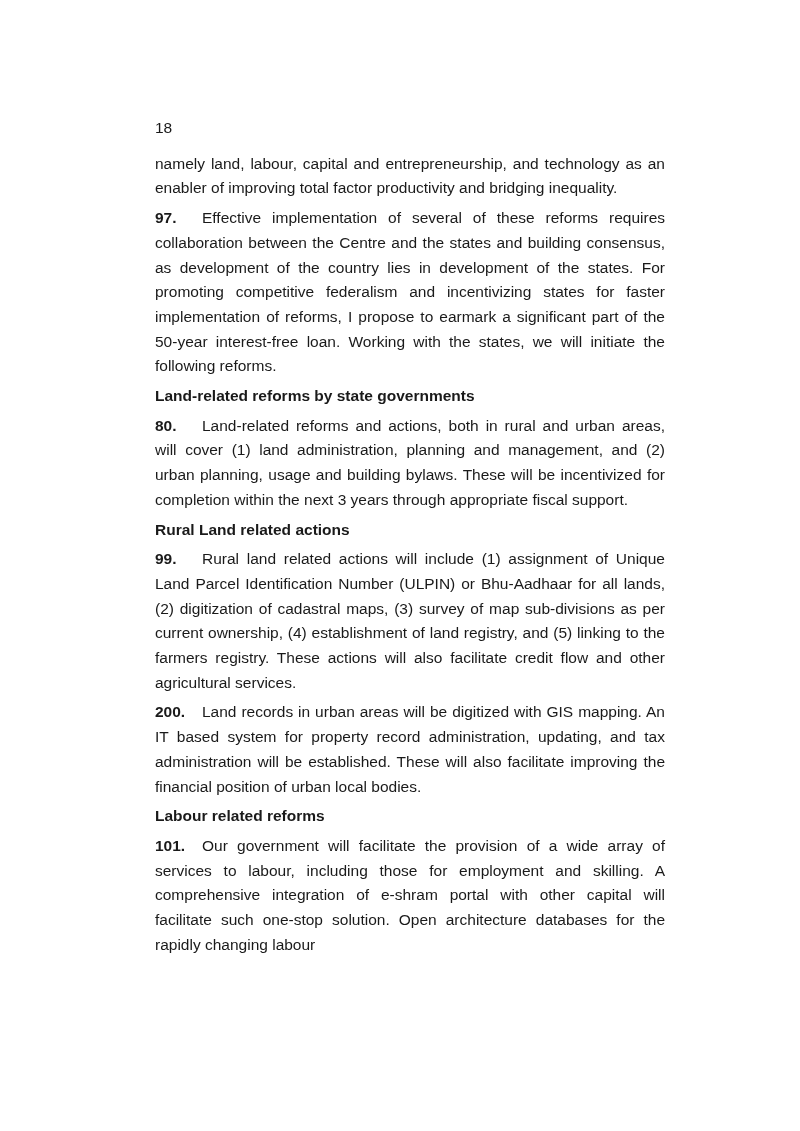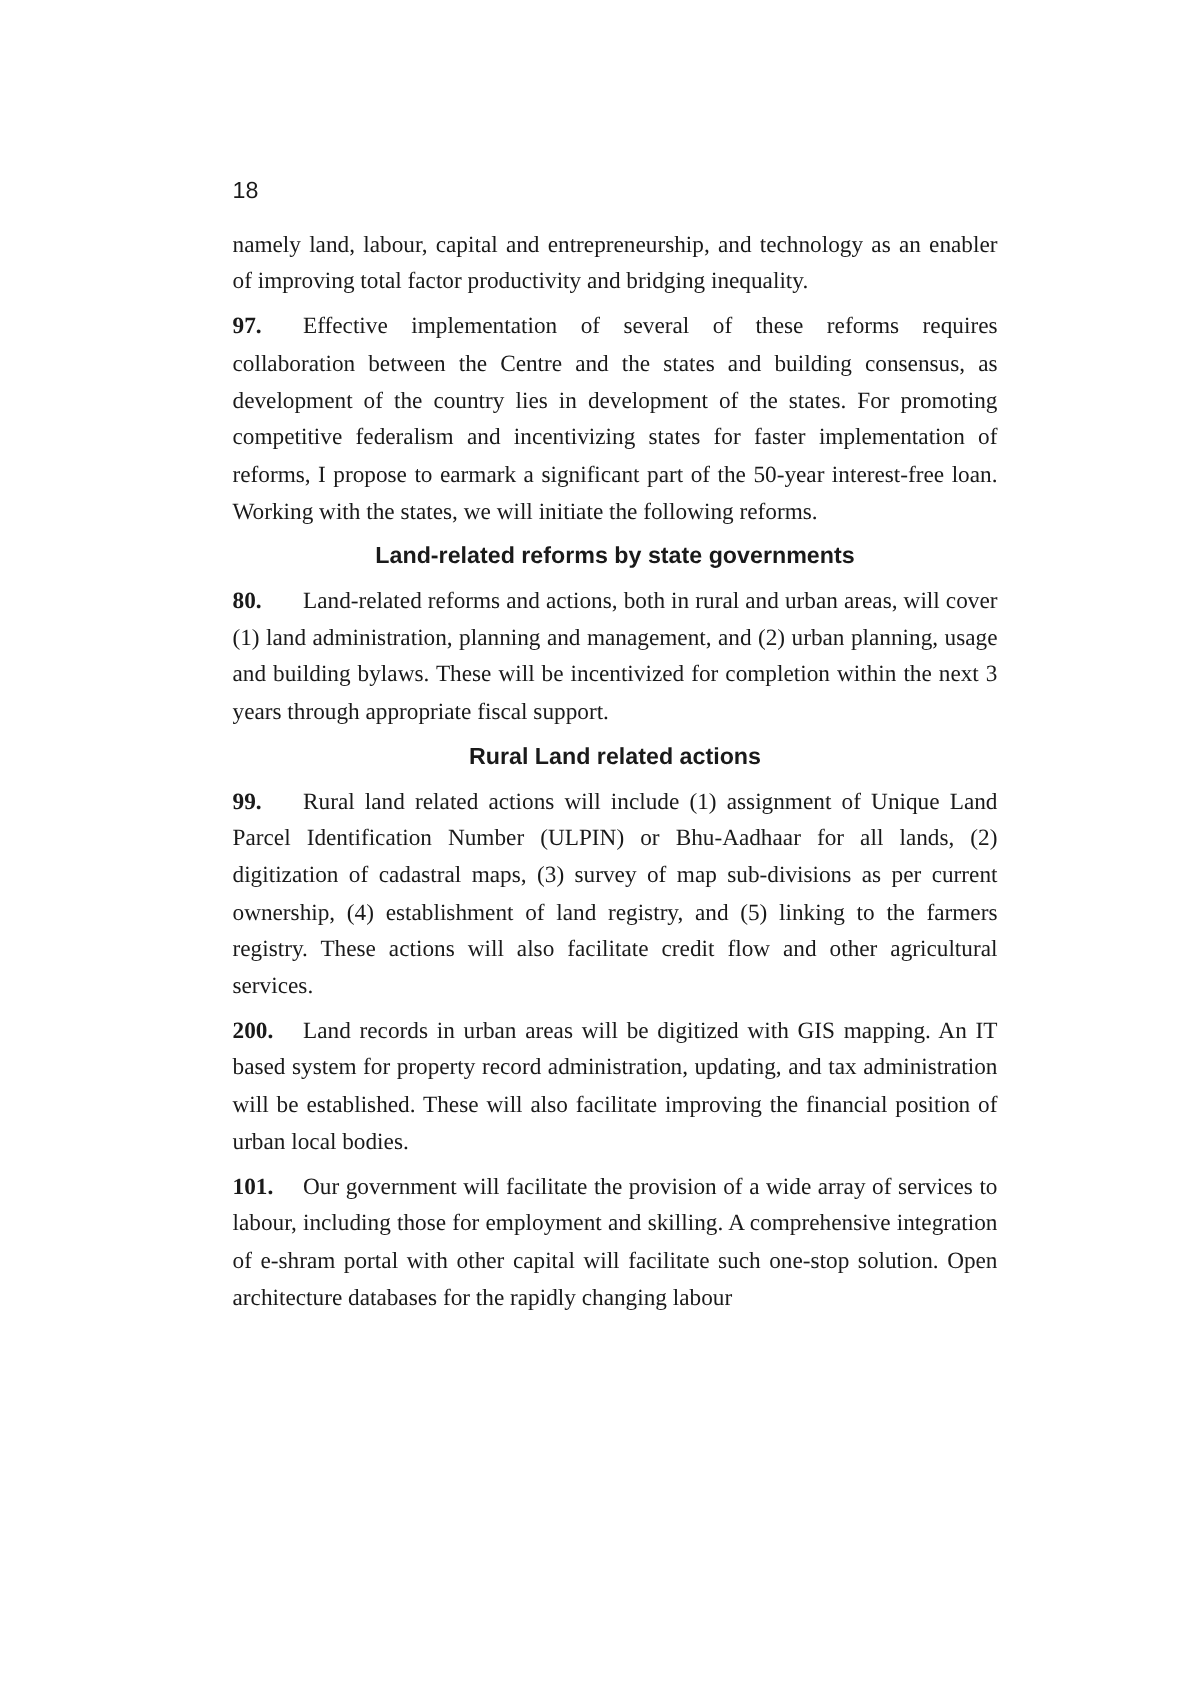--- a/index.html
+++ b/index.html
@@ -22,32 +22,31 @@
     text-align: left;
     font-size: 15.5px;
     line-height: 24.7px;
     margin-bottom: 11px;
   }
   .para {
     font-size: 15.5px;
     line-height: 24.7px;
     text-align: justify;
     margin-bottom: 5px;
-    font-family: Liberation Serif, serif;
   }
   .para-num {
     display: inline-block;
     width: 47px;
     font-weight: bold;
   }
   .heading {
     font-size: 15.5px;
     line-height: 24.7px;
     font-weight: bold;
-    text-align: center;
+    text-align: left;
     margin-bottom: 5px;
   }
 </style>
 </head>
 <body>
 
 <div class="doc-page">
 
   <div class="page-number">18</div>
 
@@ -59,17 +58,18 @@
 
   <p class="para"><span class="para-num">80.</span><span>Land-related reforms and actions, both in rural and urban areas, will cover (1) land administration, planning and management, and (2) urban planning, usage and building bylaws. These will be incentivized for completion within the next 3 years through appropriate fiscal support.</span></p>
 
   <h2 class="heading">Rural Land related actions</h2>
 
   <p class="para"><span class="para-num">99.</span><span>Rural land related actions will include (1) assignment of Unique Land Parcel Identification Number (ULPIN) or Bhu-Aadhaar for all lands, (2) digitization of cadastral maps, (3) survey of map sub-divisions as per current ownership, (4) establishment of land registry, and (5) linking to the  farmers registry. These actions will also facilitate credit flow and other agricultural services.</span></p>
 
 
   <p class="para"><span class="para-num">200.</span><span>Land records in urban areas will be digitized with GIS mapping. An IT based system for property record administration, updating, and tax administration will be established. These will also facilitate improving the financial position of urban local bodies.</span></p>
 
+  <h2 class="heading">Labour related reforms</h2>
 
 
   <p class="para"><span class="para-num">101.</span><span>Our government will facilitate the provision of a wide array of services to labour, including those for employment and skilling. A comprehensive integration of e-shram portal with other capital will facilitate such one-stop solution. Open architecture databases for the rapidly changing labour</span></p>
 
 </div>
 
 </body></html>

